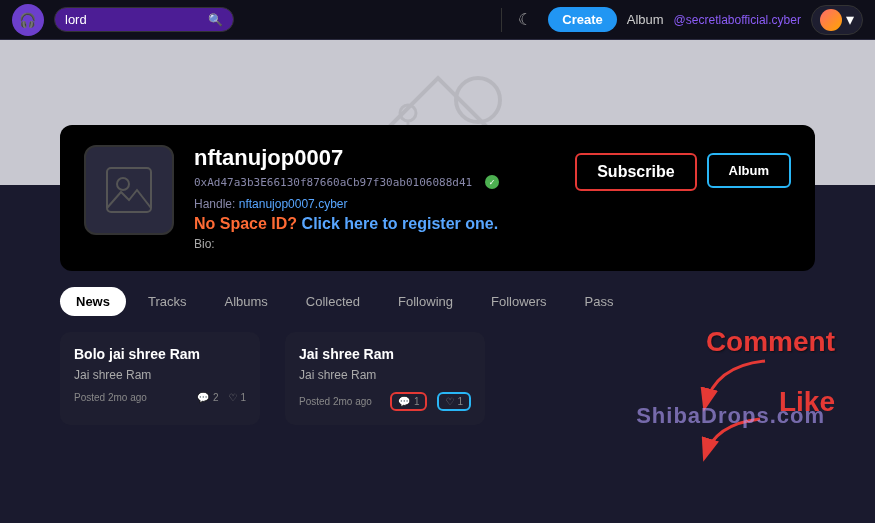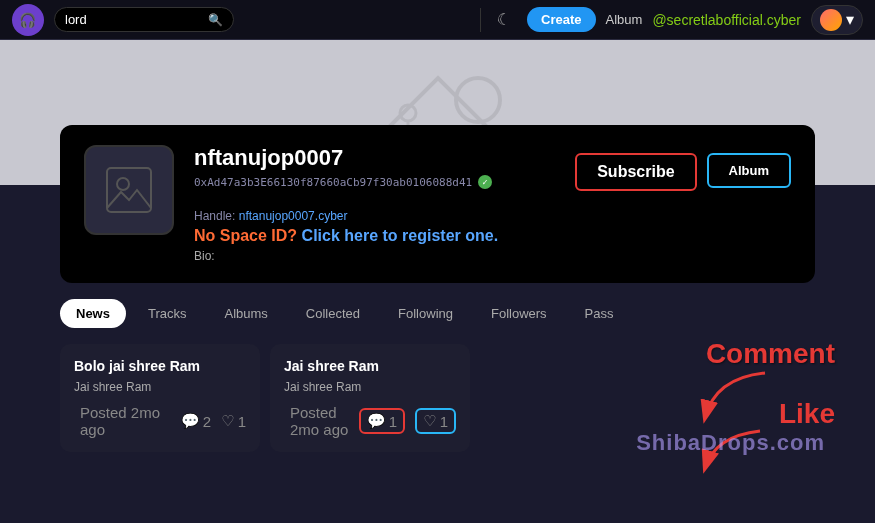--- a/index.html
+++ b/index.html
@@ -26,21 +26,21 @@
       width: 32px; height: 32px;
       background: #6c3fcc;
       border-radius: 50%;
       display: flex; align-items: center; justify-content: center;
       font-size: 14px;
       flex-shrink: 0;
     }
     .search-box {
       display: flex;
       align-items: center;
-      background: #000000;
+      background: #4c1d95;
       border: 1px solid #333;
       border-radius: 20px;
       padding: 4px 10px;
       gap: 6px;
       width: 180px;
     }
     .search-box input {
       background: none;
       border: none;
       outline: none;
@@ -70,21 +70,21 @@
       padding: 5px 14px;
       font-size: 13px;
       font-weight: 600;
       cursor: pointer;
     }
     .album-btn {
       background: none; border: none;
       color: #ccc; font-size: 13px; cursor: pointer;
     }
     .user-handle {
-      color: #84cc16; font-size: 14px; text-align: right;
+      color: #8b5cf6; font-size: 12px; text-align: right;
     }
     .avatar-dropdown {
       display: flex; align-items: center; gap: 4px;
       background: #1e1e30; border: 1px solid #333;
       border-radius: 20px;
       padding: 3px 8px;
       cursor: pointer;
     }
     .avatar-sm {
       width: 22px; height: 22px;
@@ -131,22 +131,22 @@
       border: 2px solid #333;
     }
     .profile-info { flex: 1; }
     .profile-name {
       font-size: 22px;
       font-weight: 700;
       color: #fff;
       margin-bottom: 4px;
     }
     .wallet-row {
-      display: flex; align-items: center; gap: 6px;
-      margin-bottom: 20px;
+      display: flex; align-items: center; gap: 13px;
+      margin-bottom: 8px;
     }
     .wallet-addr {
       font-size: 11px;
       color: #8888aa;
       font-family: monospace;
     }
     .check-icon {
       width: 14px; height: 14px;
       background: #4caf50;
       border-radius: 50%;
@@ -214,21 +214,21 @@
     .tab-item.active {
       background: #ffffff;
       color: #000;
       font-weight: 600;
     }
 
     
     .content-area {
       padding: 16px 60px;
       display: flex;
-      gap: 10px;
+      gap: 25px;
       position: relative;
     }
 
     
     .track-card {
       background: #1e1e30;
       border-radius: 10px;
       padding: 14px;
       width: 200px;
       flex-shrink: 0;
@@ -241,23 +241,22 @@
     }
     .track-desc {
       font-size: 12px;
       color: #aaa;
       margin-bottom: 10px;
     }
     .track-footer {
       display: flex;
       align-items: center;
       justify-content: space-between;
-      font-size: 15px;
+      font-size: 10px;
       color: #888;
-      margin-left: 6px;
     }
     .track-meta { display: flex; gap: 10px; align-items: center; }
     .meta-item {
       display: flex; align-items: center; gap: 3px;
     }
     .highlight-box {
       border: 2px solid #e53935;
       border-radius: 6px;
       padding: 2px 6px;
       display: flex; align-items: center; gap: 3px;

